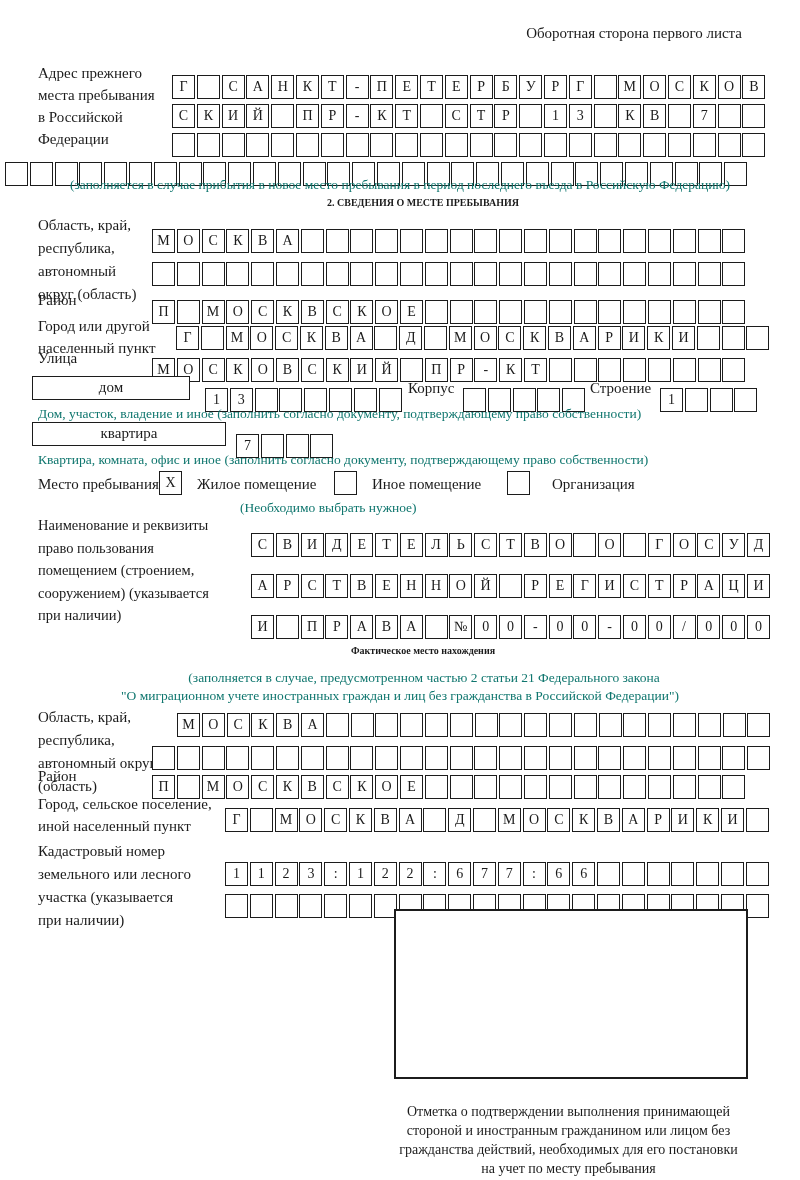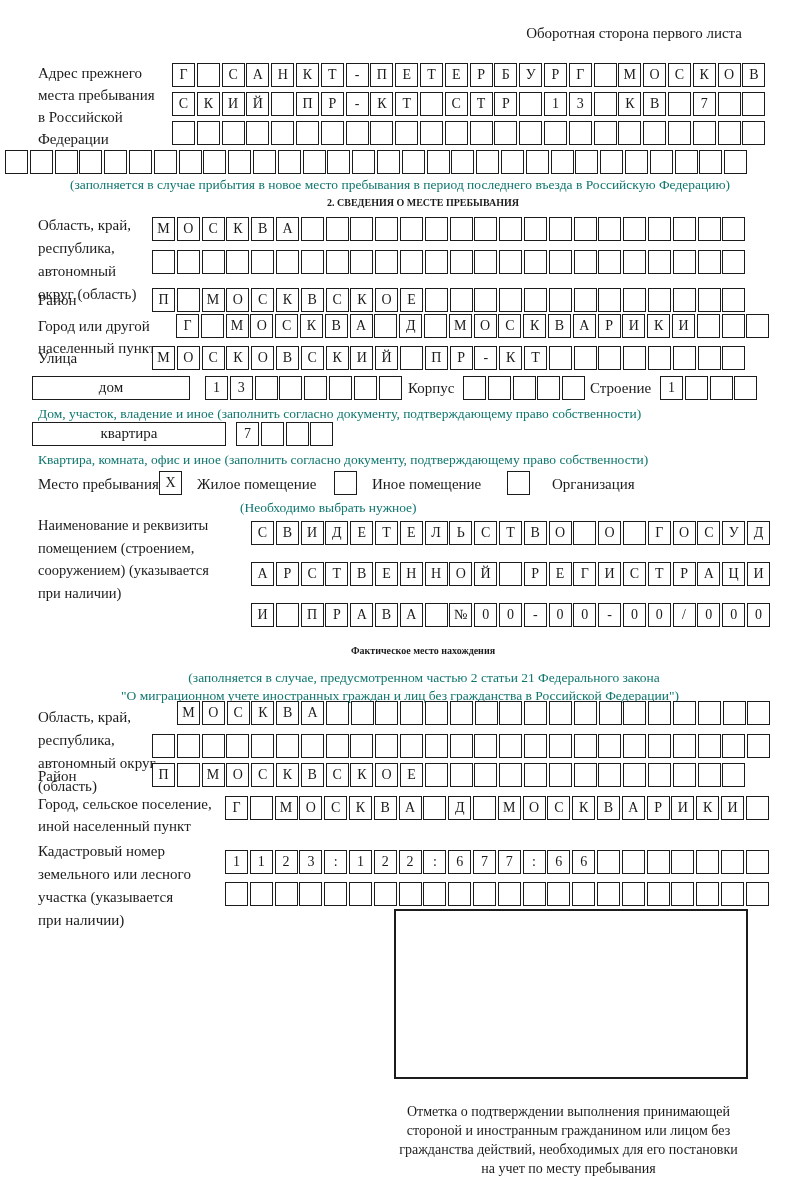--- a/index.html
+++ b/index.html
@@ -5,21 +5,21 @@
   html,body{margin:0;padding:0;background:#fff;}
   #page{
     position:relative;width:800px;height:1180px;background:#fff;color:#1b1b1b;
     font-family:"Liberation Serif","DejaVu Serif",serif;overflow:hidden;
   }
   .abs{position:absolute;}
   .lbl{font-size:15px;line-height:22px;white-space:nowrap;}
   .lbl div{white-space:nowrap;}
   .note{font-size:13.5px;color:#0f766e;}
   .title{font-weight:bold;font-size:10px;text-align:center;width:100%;margin-left:23px;}
-  .cellrow{white-space:nowrap;height:24px;}
+  .cellrow{white-space:nowrap;height:24px;margin-top:12px;}
   .cell{
     display:inline-block;box-sizing:border-box;width:23px;height:24px;
     border:1.6px solid #1c1c1c;margin-right:1.8px;text-align:center;
     font-size:14px;line-height:21px;vertical-align:top;background:#fff;
   }
   .widebox{
     box-sizing:border-box;height:24px;border:1.6px solid #1c1c1c;
     text-align:center;font-size:15px;line-height:21px;background:#fff;
   }
   .center{text-align:center;width:100%;}
@@ -84,20 +84,21 @@
   <span class="abs cell" style="left:159px;top:471px;">X</span>
   <div class="abs lbl" style="left:197px;top:473px;">Жилое помещение</div>
   <span class="abs cell" style="left:334px;top:471px;"></span>
   <div class="abs lbl" style="left:372px;top:473px;">Иное помещение</div>
   <span class="abs cell" style="left:507px;top:471px;"></span>
   <div class="abs lbl" style="left:552px;top:473px;">Организация</div>
   <div class="abs note" style="left:240px;top:500px;">(Необходимо выбрать нужное)</div>
 
   <div class="abs lbl" style="left:38px;top:514px;line-height:22.5px;font-size:14.5px;">
       <div>Наименование и реквизиты</div>
+      <div>право пользования</div>
       <div>помещением (строением,</div>
       <div>сооружением) (указывается</div>
       <div>при наличии)</div>
     </div>
   <div class="abs cellrow" style="left:251px;top:521px;"><span class="cell">С</span><span class="cell">В</span><span class="cell">И</span><span class="cell">Д</span><span class="cell">Е</span><span class="cell">Т</span><span class="cell">Е</span><span class="cell">Л</span><span class="cell">Ь</span><span class="cell">С</span><span class="cell">Т</span><span class="cell">В</span><span class="cell">О</span><span class="cell"></span><span class="cell">О</span><span class="cell"></span><span class="cell">Г</span><span class="cell">О</span><span class="cell">С</span><span class="cell">У</span><span class="cell">Д</span></div>
   <div class="abs cellrow" style="left:251px;top:562px;"><span class="cell">А</span><span class="cell">Р</span><span class="cell">С</span><span class="cell">Т</span><span class="cell">В</span><span class="cell">Е</span><span class="cell">Н</span><span class="cell">Н</span><span class="cell">О</span><span class="cell">Й</span><span class="cell"></span><span class="cell">Р</span><span class="cell">Е</span><span class="cell">Г</span><span class="cell">И</span><span class="cell">С</span><span class="cell">Т</span><span class="cell">Р</span><span class="cell">А</span><span class="cell">Ц</span><span class="cell">И</span></div>
   <div class="abs cellrow" style="left:251px;top:603px;"><span class="cell">И</span><span class="cell"></span><span class="cell">П</span><span class="cell">Р</span><span class="cell">А</span><span class="cell">В</span><span class="cell">А</span><span class="cell"></span><span class="cell">№</span><span class="cell">0</span><span class="cell">0</span><span class="cell">-</span><span class="cell">0</span><span class="cell">0</span><span class="cell">-</span><span class="cell">0</span><span class="cell">0</span><span class="cell">/</span><span class="cell">0</span><span class="cell">0</span><span class="cell">0</span></div>
 
   <div class="abs title" style="top:645px;left:0;">Фактическое место нахождения</div>
   <div class="abs note center" style="top:670px;left:0;padding-left:24px;">(заполняется в случае, предусмотренном частью 2 статьи 21 Федерального закона</div>

